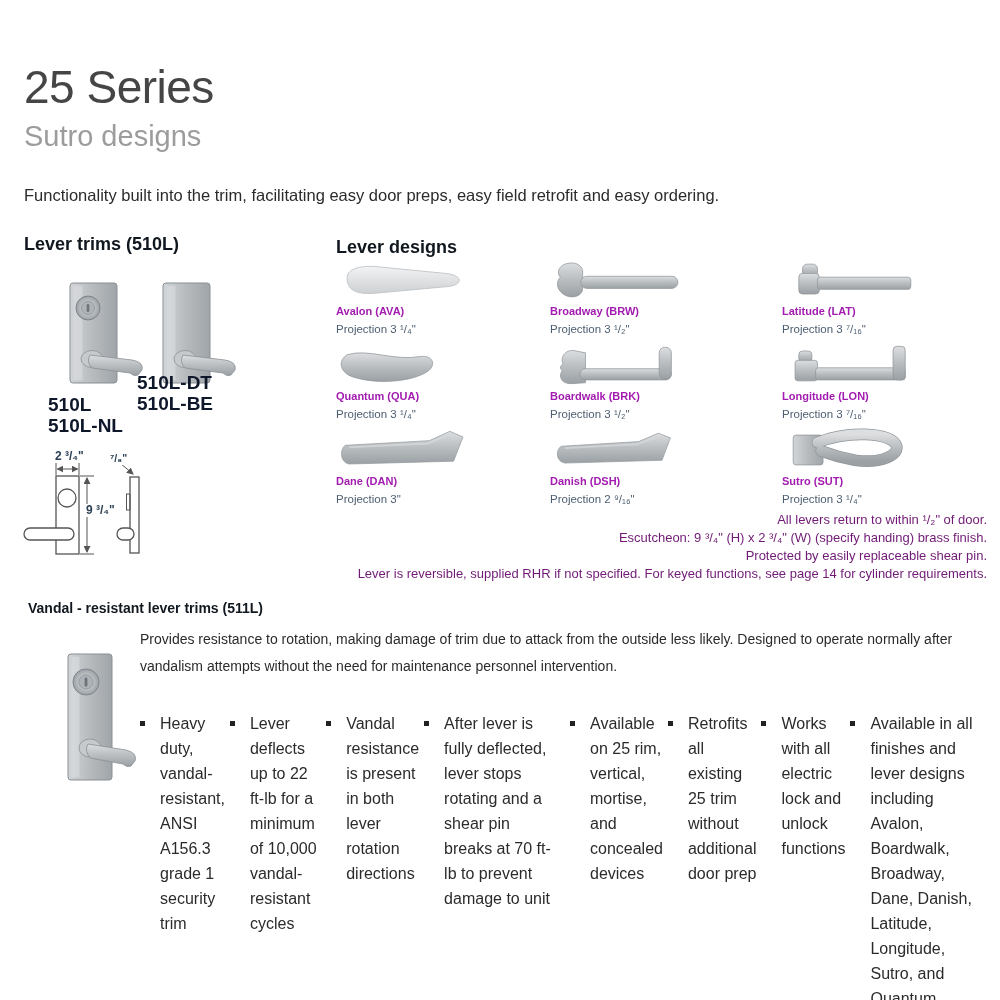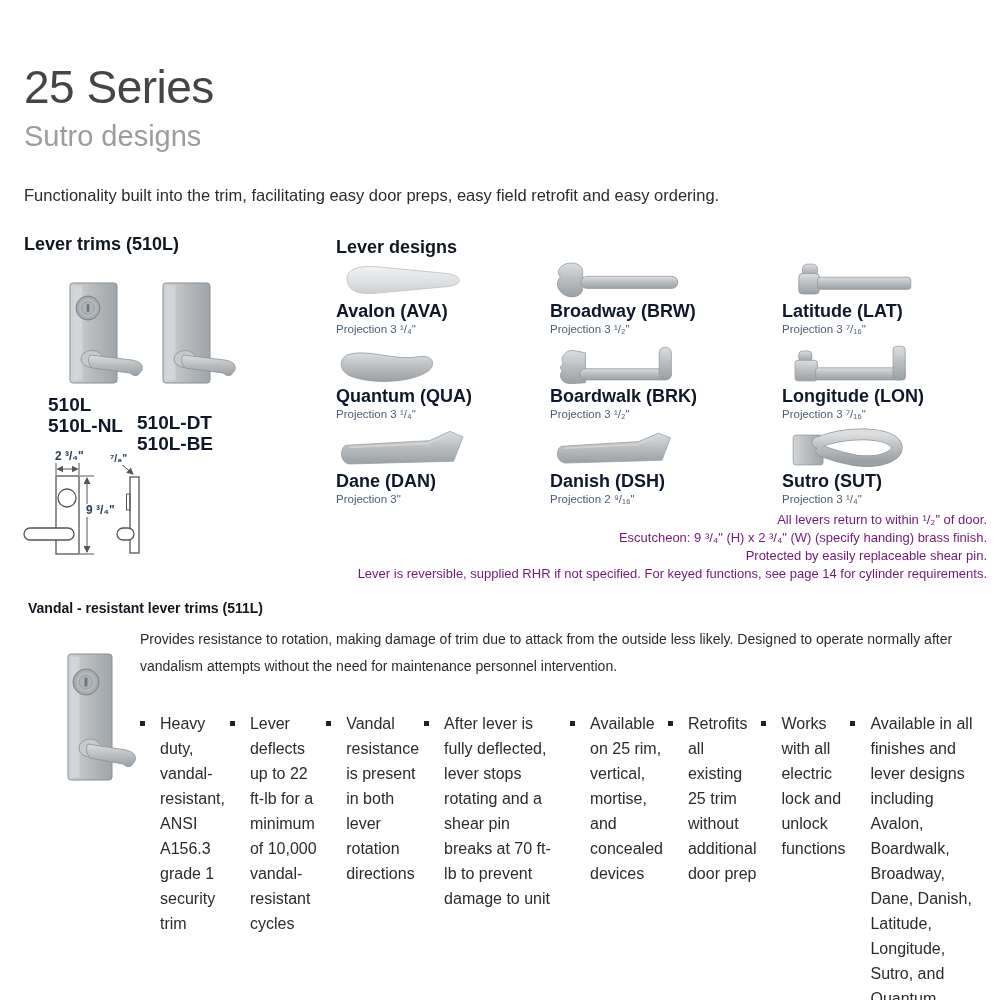--- a/index.html
+++ b/index.html
@@ -15,21 +15,21 @@
   
   .sec-h{font-size:18px;font-weight:bold;color:#10171e;line-height:1;}
   
   .model-label{font-size:19px;font-weight:bold;color:#0f172a;line-height:21px;}
   .dim-label{font-size:12px;font-weight:bold;color:#2c4056;background:#fff;padding:0 2px;line-height:13px;}
   .dim-label.small{font-size:10.5px;}
   
   .ld-grid{left:336px;top:256px;width:656px;display:grid;grid-template-columns:214px 232px 206px;grid-auto-rows:85px;}
   .ld-cell{display:flex;flex-direction:column;align-items:flex-start;}
   .lever-img{height:47px;display:flex;align-items:center;}
-  .lever-name{font-size:18px;font-weight:bold;color:#0f172a;line-height:17px;}
+  .lever-name{font-size:11px;font-weight:bold;color:#a21caf;line-height:17px;}
   .lever-proj{font-size:11.5px;color:#4c5e70;line-height:14px;margin-top:2px;}
   
   .notes{left:337px;top:511px;width:650px;font-size:13px;color:#701a75;line-height:18px;text-align:right;}
   
   .vandal-h{left:28px;top:601px;font-size:14px;}
   .vandal-intro{left:140px;top:626px;width:832px;font-size:14px;line-height:27px;color:#2b2b2b;}
   .bullets{display:flex;flex-direction:row;gap:5px;}
   .bul-left{left:140px;top:711px;width:412px;}
   .bul-right{left:570px;top:711px;width:415px;}
   .bullet-item{display:flex;gap:15px;font-size:16px;line-height:25px;color:#2b2b2b;}
@@ -89,21 +89,21 @@
     <rect x="33.5" y="8" width="9" height="94" fill="#dcdfe1" opacity=".55"></rect>
     <ellipse cx="52" cy="81" rx="11" ry="8.5" fill="#c6cacc" stroke="#8a9095" stroke-width=".8"></ellipse>
     <path d="M50 77 L92 82 Q104 84 102 92 L98 97 Q94 99 90 95 L52 90 Q46 84 50 77 Z" fill="url(#gm)" stroke="#8a9095" stroke-width=".8"></path>
   </svg>
 </div>
 
 <div class="abs model-label" style="left:48px;top:394px;">
   <div>510L</div>
   <div>510L-NL</div>
 </div>
-<div class="abs model-label" style="left:137px;top:412px;">
+<div class="abs model-label" style="left:137px;top:372px;">
   <div>510L-DT</div>
   <div>510L-BE</div>
 </div>
 
 <div class="abs" style="left:22px;top:450px;">
   <svg width="310" height="140" viewBox="0 0 310 140">
 
     <rect x="34" y="26" width="23" height="78" fill="none" stroke="#555" stroke-width="1.3"></rect>
     <circle cx="45" cy="48" r="9" fill="none" stroke="#555" stroke-width="1.3"></circle>
     <rect x="2" y="78" width="50" height="12" rx="6" fill="#fff" stroke="#555" stroke-width="1.3"></rect>

